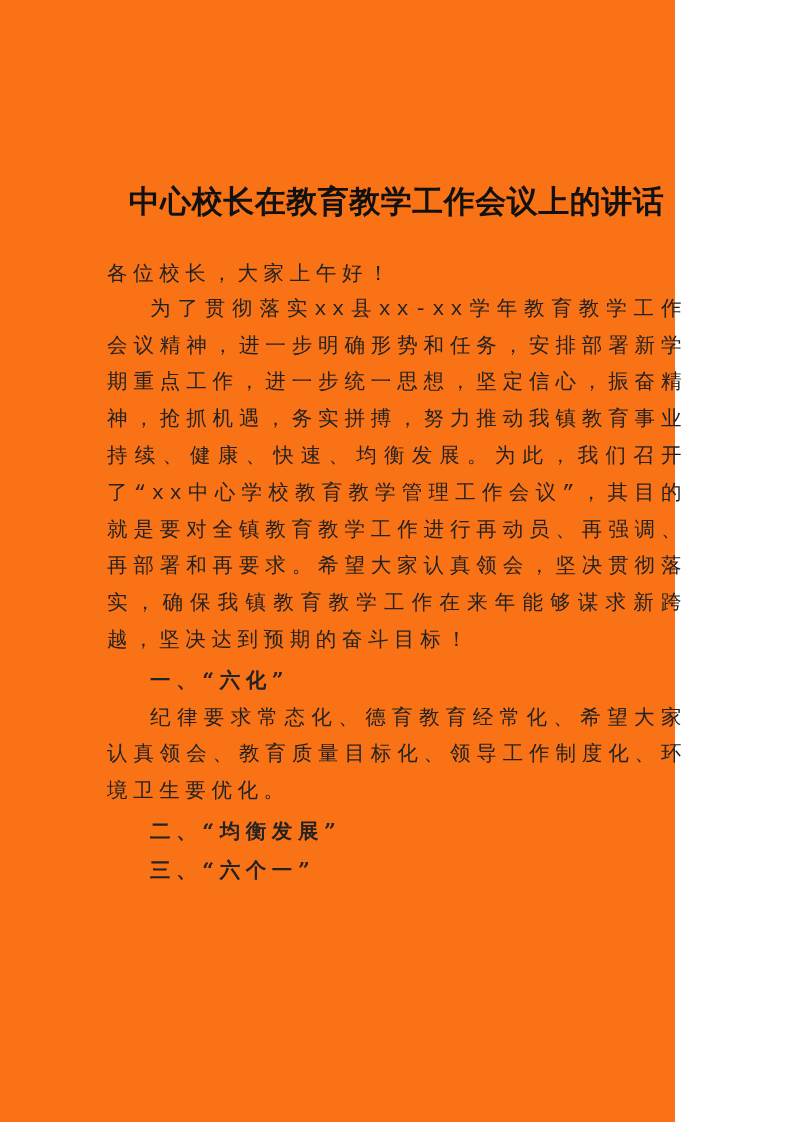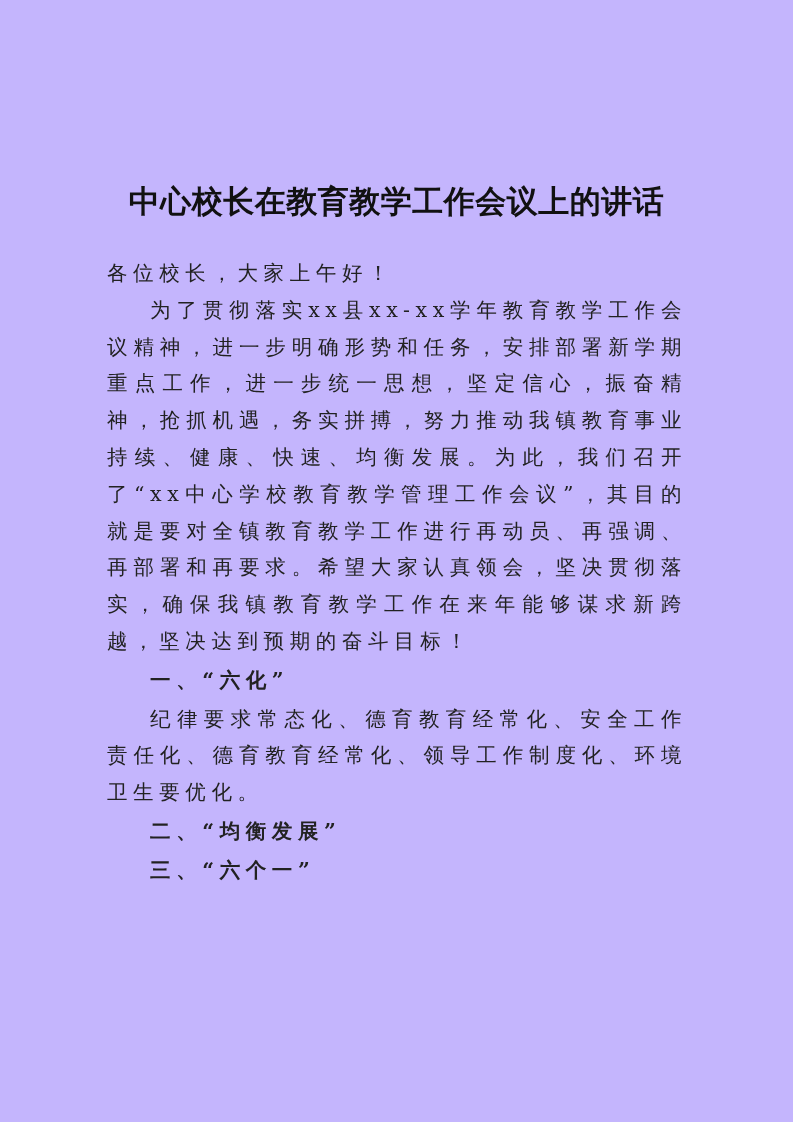--- a/index.html
+++ b/index.html
@@ -10,23 +10,23 @@
   body {
     width: 793px;
     height: 1122px;
     position: relative;
     overflow: hidden;
     color: #1a1a1a;
   }
   .page {
     position: absolute;
     left: 0; top: 0;
-    width: 793px;
+    width: 675px;
     height: 1122px;
-    background: #c4b5fd;
+    background: #f97316;
   }
   .title {
     position: absolute;
     left: 0;
     top: 160px;
     width: 793px;
     text-align: center;
     font-family: "DejaVu Sans", sans-serif;
     font-weight: bold;
     font-size: 31px;
@@ -44,38 +44,39 @@
     line-height: 36.8px;
     letter-spacing: 5.6px;
     color: #222222;
     text-align: justify;
   }
   .body-text p {
     margin: 0 0 0 0;
   }
   .body-text p.indent {
     text-indent: 2.1em;
+    font-family: Liberation Mono, monospace;
   }
   .body-text p.section {
     text-indent: 2.1em;
     margin-top: 2px;
     margin-bottom: 2px;
     font-weight: bold;
   }
 </style>
 </head>
 <body>
 
 <div class="page">
   <h1 class="title">中心校长在教育教学工作会议上的讲话</h1>
 
   <div class="body-text">
     <p>各位校长，大家上午好！</p>
     <p class="indent">为了贯彻落实xx县xx-xx学年教育教学工作会议精神，进一步明确形势和任务，安排部署新学期重点工作，进一步统一思想，坚定信心，振奋精神，抢抓机遇，务实拼搏，努力推动我镇教育事业持续、健康、快速、均衡发展。为此，我们召开了“xx中心学校教育教学管理工作会议”，其目的就是要对全镇教育教学工作进行再动员、再强调、再部署和再要求。希望大家认真领会，坚决贯彻落实，确保我镇教育教学工作在来年能够谋求新跨越，坚决达到预期的奋斗目标！</p>
 
     <p class="section">一、“六化”</p>
-    <p class="indent">纪律要求常态化、德育教育经常化、安全工作责任化、德育教育经常化、领导工作制度化、环境卫生要优化。</p>
+    <p class="indent">纪律要求常态化、德育教育经常化、希望大家认真领会、教育质量目标化、领导工作制度化、环境卫生要优化。</p>
 
     <p class="section">二、“均衡发展”</p>
 
     <p class="section">三、“六个一”</p>
   </div>
 </div>
 
 </body></html>

